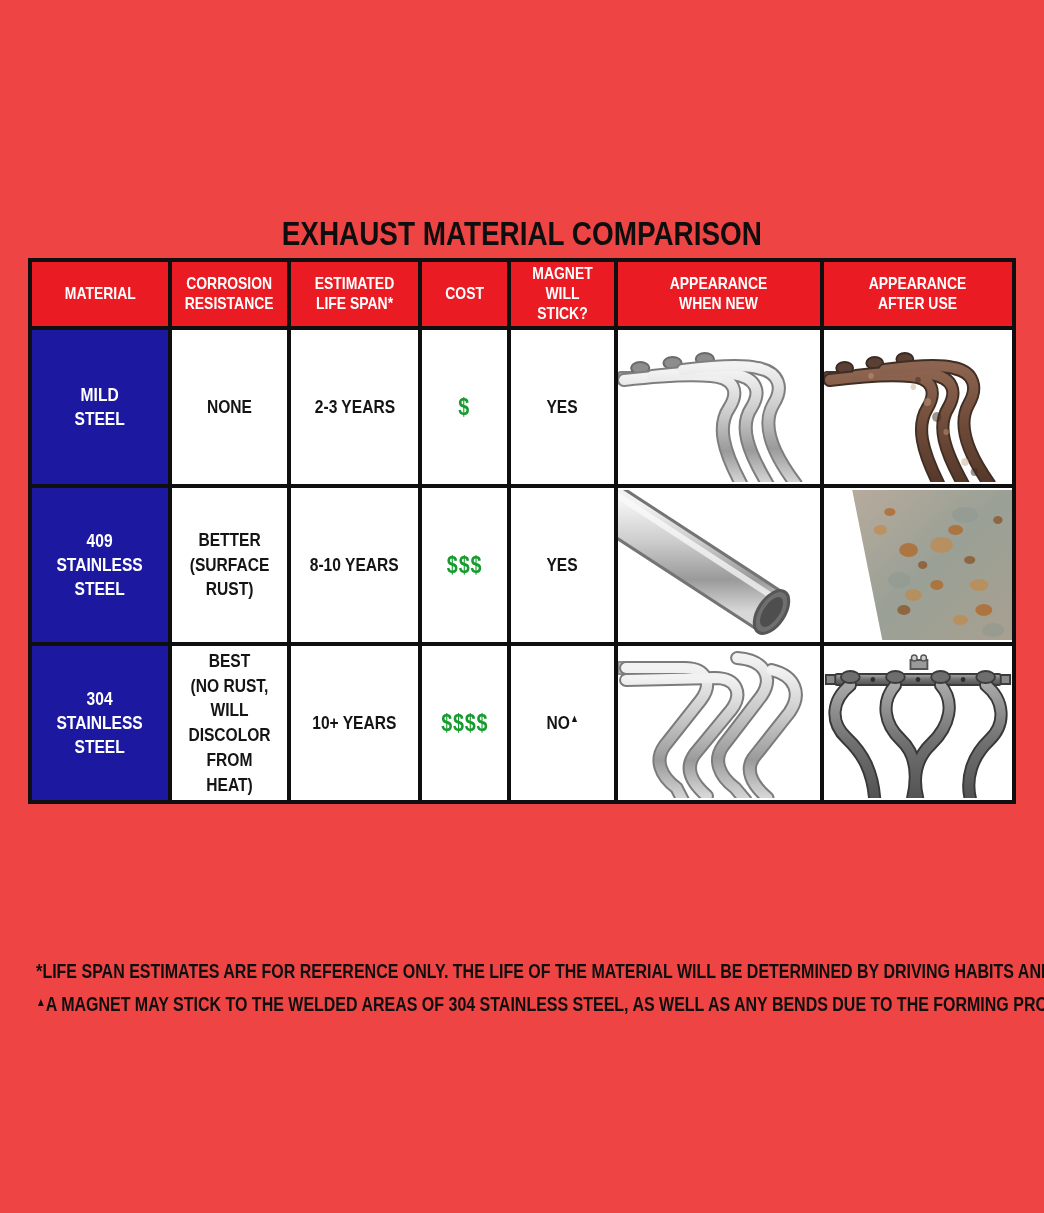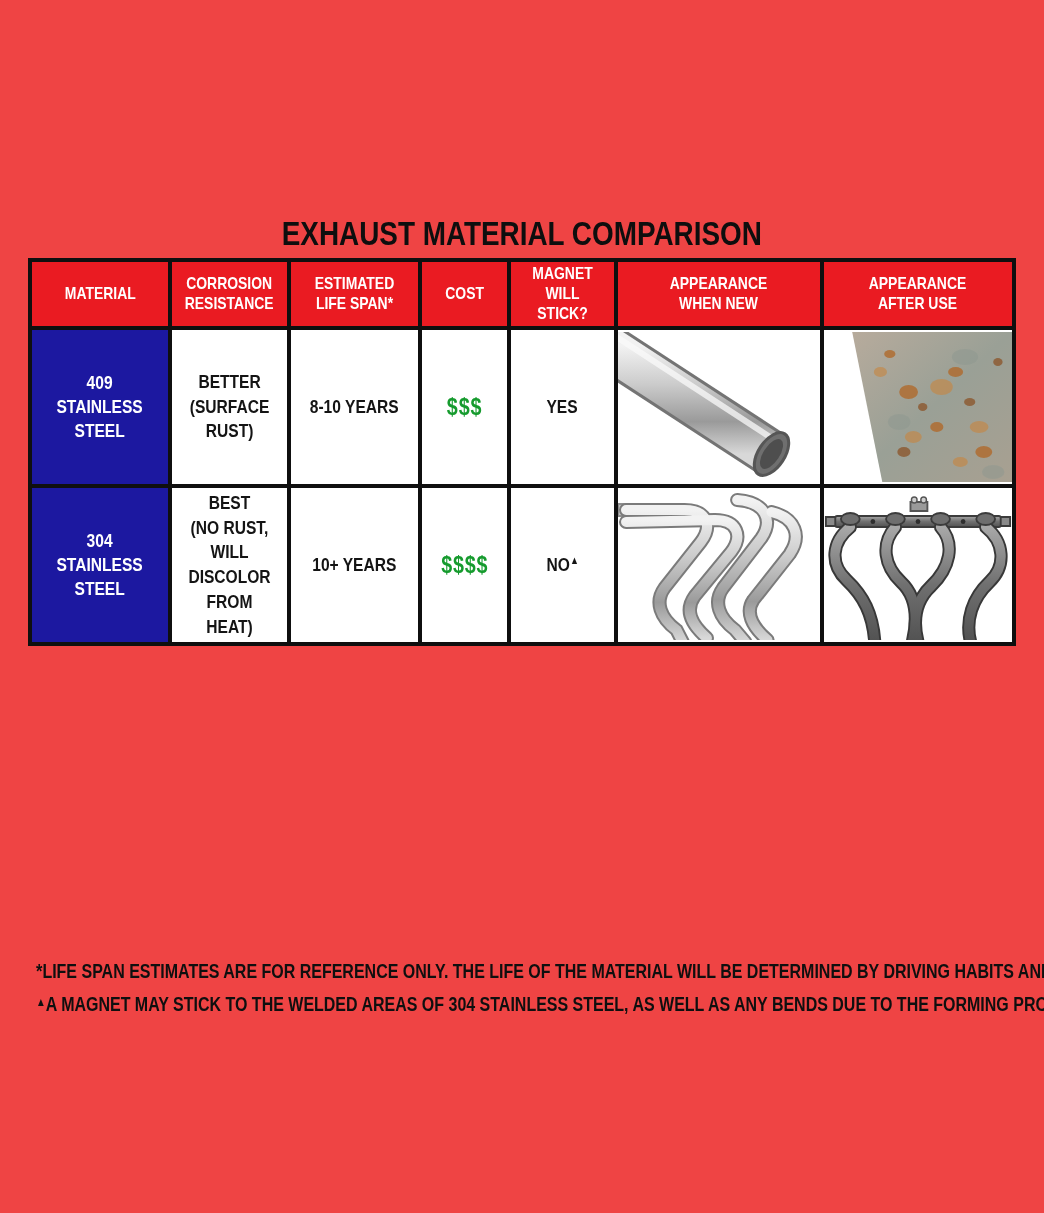--- a/index.html
+++ b/index.html
@@ -232,20 +232,38 @@
         <th class="hdr"><span class="cx">MAGNET
 WILL STICK?</span></th>
         <th class="hdr"><span class="cx">APPEARANCE
 WHEN NEW</span></th>
         <th class="hdr"><span class="cx">APPEARANCE
 AFTER USE</span></th>
       </tr>
     </thead>
     <tbody>
       <tr>
+        <td class="mat"><span class="cx">MILD
+STEEL</span></td>
+        <td class="val"><span class="cx">NONE</span></td>
+        <td class="val"><span class="cx">2-3 YEARS</span></td>
+        <td class="cost"><span class="cx">$</span></td>
+        <td class="val"><span class="cx"><span>YES</span><sup class="mk"></sup></span></td>
+        <td class="imgc">
+          <svg viewBox="0 0 200 150" preserveAspectRatio="none">
+              <use href="#img-headers-new" xlink:href="#img-headers-new"></use>
+            </svg>
+        </td>
+        <td class="imgc">
+          <svg viewBox="0 0 200 150" preserveAspectRatio="none">
+              <use href="#img-headers-rusted" xlink:href="#img-headers-rusted"></use>
+            </svg>
+        </td>
+      </tr>
+      <tr>
         <td class="mat"><span class="cx">409
 STAINLESS
 STEEL</span></td>
         <td class="val"><span class="cx">BETTER
 (SURFACE
 RUST)</span></td>
         <td class="val"><span class="cx">8-10 YEARS</span></td>
         <td class="cost"><span class="cx">$$$</span></td>
         <td class="val"><span class="cx"><span>YES</span><sup class="mk"></sup></span></td>
         <td class="imgc">

